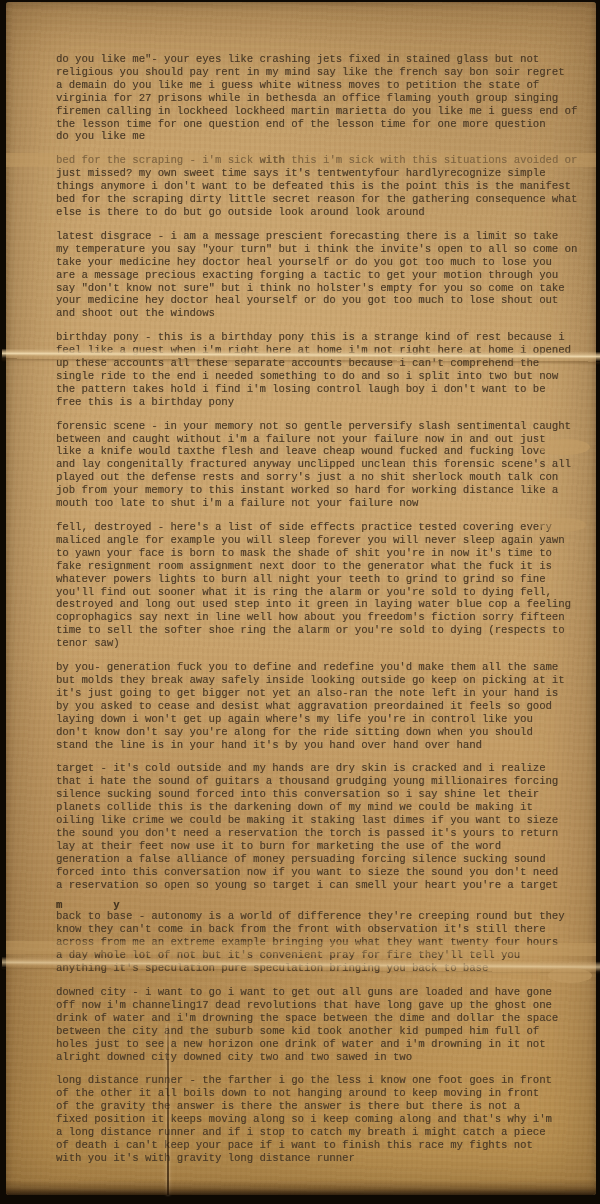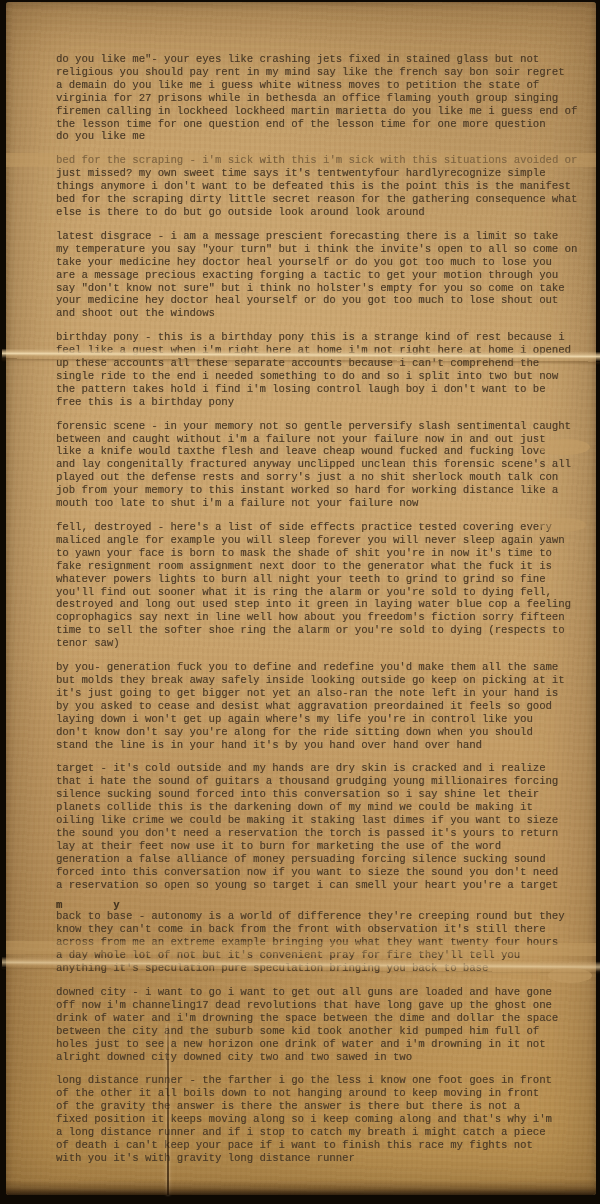--- a/index.html
+++ b/index.html
@@ -29,21 +29,21 @@
     background:linear-gradient(180deg, transparent, rgba(44,24,6,0.30) 55%, rgba(24,12,3,0.75));
   }
   .text{
     position:absolute;left:50px;top:51px;right:18px;
     color:var(--ink,#4b3b28);
     font-size:10.6px;line-height:12.9px;white-space:pre;
     text-shadow:0.3px 0.3px 0.4px rgba(58,40,20,0.38);
     letter-spacing:0px;
   }
   .para{margin:0 0 11px 0;}
-  .para b{font-weight:normal;color:#3a2c1b;}
+  .para b{font-weight:bold;color:#3a2c1b;}
   .para.tight{margin:-2px 0 -1px 0;line-height:11px;color:#43331f;font-weight:bold;}
   
   .overlay{position:absolute;pointer-events:none;}
   .fade-band-1{ 
     left:0;right:0;top:151px;height:14px;
     background:rgba(197,159,103,0.42);
   }
   .crease-h-1{ 
     left:-4px;right:-4px;top:348px;height:10px;transform:rotate(0.3deg);
     background:linear-gradient(180deg, transparent, rgba(214,184,136,0.70) 28%, rgba(240,219,176,0.92) 50%, rgba(202,169,117,0.55) 72%, transparent);

